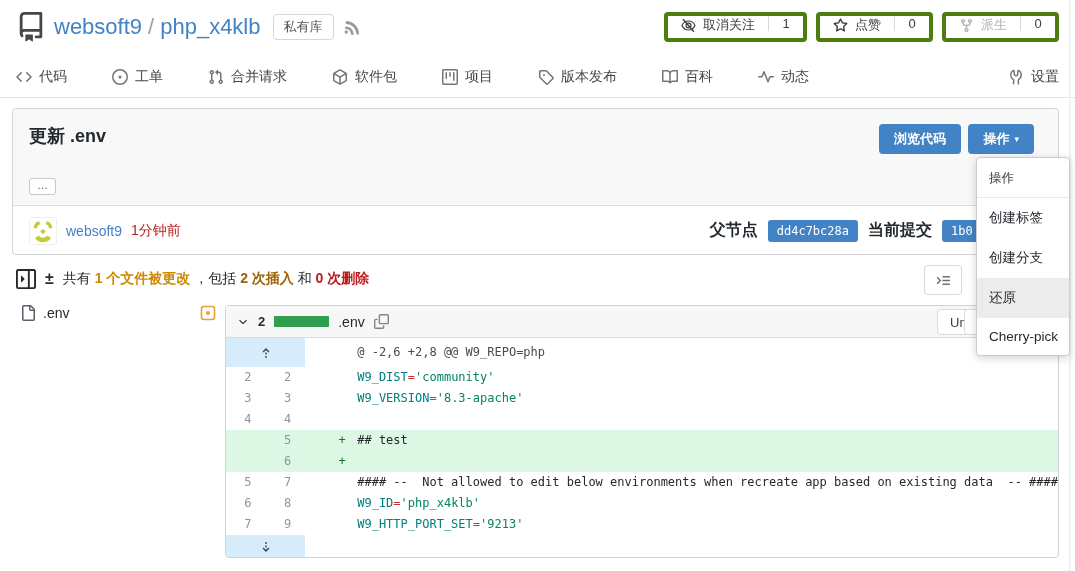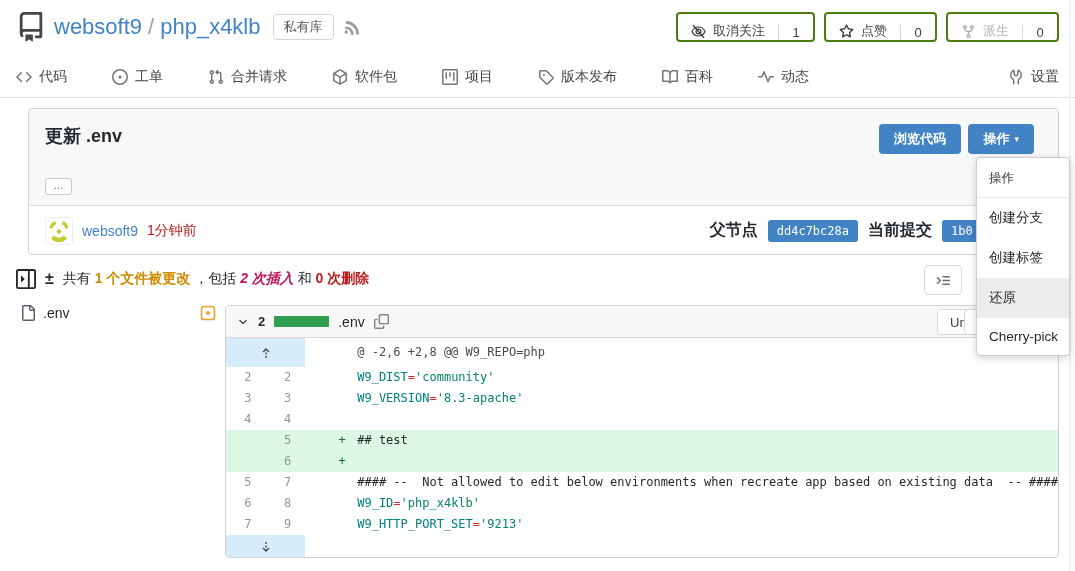--- a/index.html
+++ b/index.html
@@ -11,37 +11,37 @@
   .topbar { position:absolute; top:6px; left:16px; right:16px; height:42px;
     display:flex; align-items:center; }
   .repo-icon { color:#44484c; margin-right:8px; }
   .repo-title { font-size:22px; display:flex; align-items:center; gap:6px; white-space:nowrap; }
   .repo-title a { color:#4183c4; text-decoration:none; cursor:pointer; }
   .repo-sep { color:#9aa0a6; }
   .badge-private { margin-left:12px; border:1px solid #d6d6d6; border-radius:4px;
     padding:3px 10px; font-size:13px; color:#555; background:#fff; }
   .rss { margin-left:10px; color:#9a9a9a; }
   .top-actions { margin-left:auto; display:flex; gap:9px; }
-  .btn-group { display:flex; align-items:flex-end; height:30px; border:2px solid #4d7c0f;
+  .btn-group { display:flex; align-items:flex-start; height:30px; border:4px solid #4d7c0f;
     border-radius:4px; background:#fff; font-size:13px; overflow:hidden; }
   .btn-group .lbl { display:flex; align-items:center; gap:7px; padding:0 13px; color:#3c4043; cursor:pointer; }
   .btn-group .cnt { display:flex; align-items:center; justify-content:center; min-width:35px;
     border-left:1px solid #d9d9d9; color:#3c4043; cursor:pointer; }
   .btn-group.disabled .lbl { color:#b3b3b3; cursor:default; }
 
   
   .navbar { position:absolute; top:60px; left:16px; right:16px; height:34px;
     display:flex; align-items:center; gap:45px; font-size:14px; color:#41464b; }
   .nav-item { display:flex; align-items:center; gap:7px; cursor:pointer; white-space:nowrap; }
   .nav-item .ni { color:#71767b; }
   .nav-right { margin-left:auto; }
   .nav-underline { position:absolute; top:97px; left:0; right:0; height:1px; background:#e1e6ec; }
 
   
-  .commit-box { position:absolute; left:28px; right:16px; top:108px; height:147px;
+  .commit-box { position:absolute; left:12px; right:16px; top:108px; height:147px;
     border:1px solid #d4d4d5; border-radius:4px; background:#fff; }
   .commit-head { height:97px; background:#f8f8f9; border-bottom:1px solid #dcdcdc;
     border-radius:4px 4px 0 0; position:relative; padding:15px 16px; }
   .commit-title { font-size:18px; font-weight:700; color:#24292e; }
   .btn-blue { position:absolute; top:15px; height:30px; background:#4183c4; color:#fff;
     border:none; border-radius:4px; font-size:13px; font-weight:600; display:flex;
     align-items:center; padding:0 15px; cursor:pointer; font-family:inherit; }
   .btn-browse { right:97px; }
   .btn-ops { right:24px; }
   .btn-ops .caret { margin-left:5px; font-size:9px; }
@@ -58,21 +58,21 @@
     font-family:"DejaVu Sans Mono","Liberation Mono",monospace; font-size:12px; cursor:pointer; }
   .sha-current { min-width:100px; }
 
   
   .stats-row { position:absolute; left:16px; right:16px; top:263px; height:32px;
     display:flex; align-items:center; gap:9px; font-size:14px; }
   .icon-btn-plain { color:#24292e; cursor:pointer; background:none; border:none; padding:0; }
   .plusminus { font-size:16px; font-weight:700; color:#24292e; cursor:pointer; line-height:1; }
   .stats-text { color:#24292e; }
   .stat-files { color:#cf8a00; font-weight:700; }
-  .stat-ins { color:#be185d; font-weight:700;font-style:italic; }
+  .stat-ins { color:#a16207; font-weight:700; }
   .stat-del { color:#b91c1c; font-weight:700;text-align:right; }
   .btn-icon-bordered { position:absolute; right:97px; top:2px; width:38px; height:30px;
     border:1px solid #d9d9d9; border-radius:4px; background:#fff; color:#6a7076;
     display:flex; align-items:center; justify-content:center; cursor:pointer; }
 
   
   .filetree { position:absolute; left:20px; top:300px; width:196px; }
   .file-item { display:flex; align-items:center; gap:7px; height:26px; cursor:pointer; }
   .file-item .fi { color:#57606a; }
   .file-name { font-size:14px; color:#24292e; }
@@ -409,19 +409,19 @@
             </svg>
           </td>
           <td class="cell-code hunk-code"><span class="sign"></span><span></span></td>
         </tr>
       </tbody>
   </table>
 </div>
 
 <div class="dropdown">
   <div class="menu-header">操作</div>
+  <div class="menu-item">创建标签</div>
   <div class="menu-item">创建分支</div>
-  <div class="menu-item">创建标签</div>
   <div class="menu-item active">还原</div>
   <div class="menu-item">Cherry-pick</div>
 </div>
 
 <div class="scroll-line"></div>
 
 </body></html>

